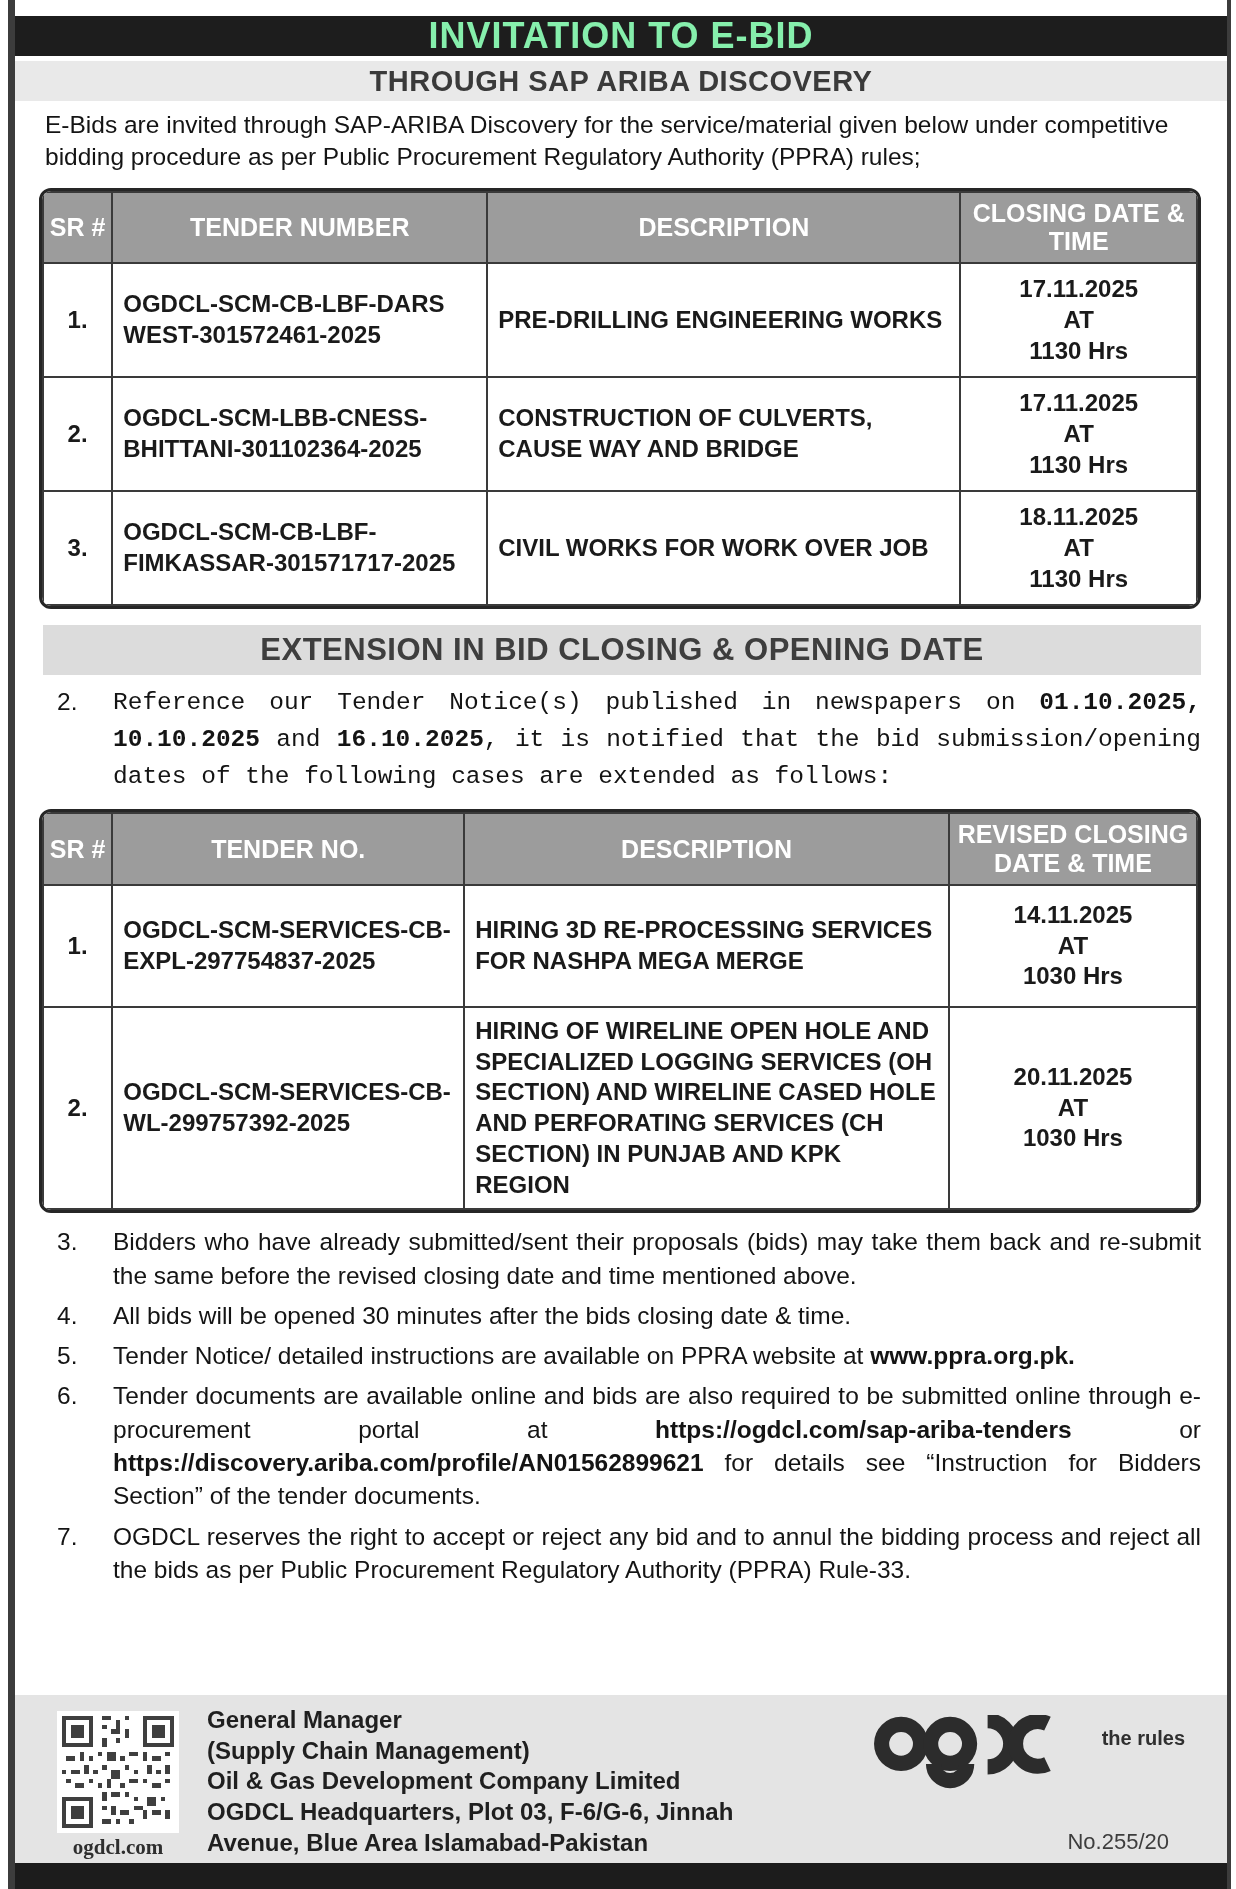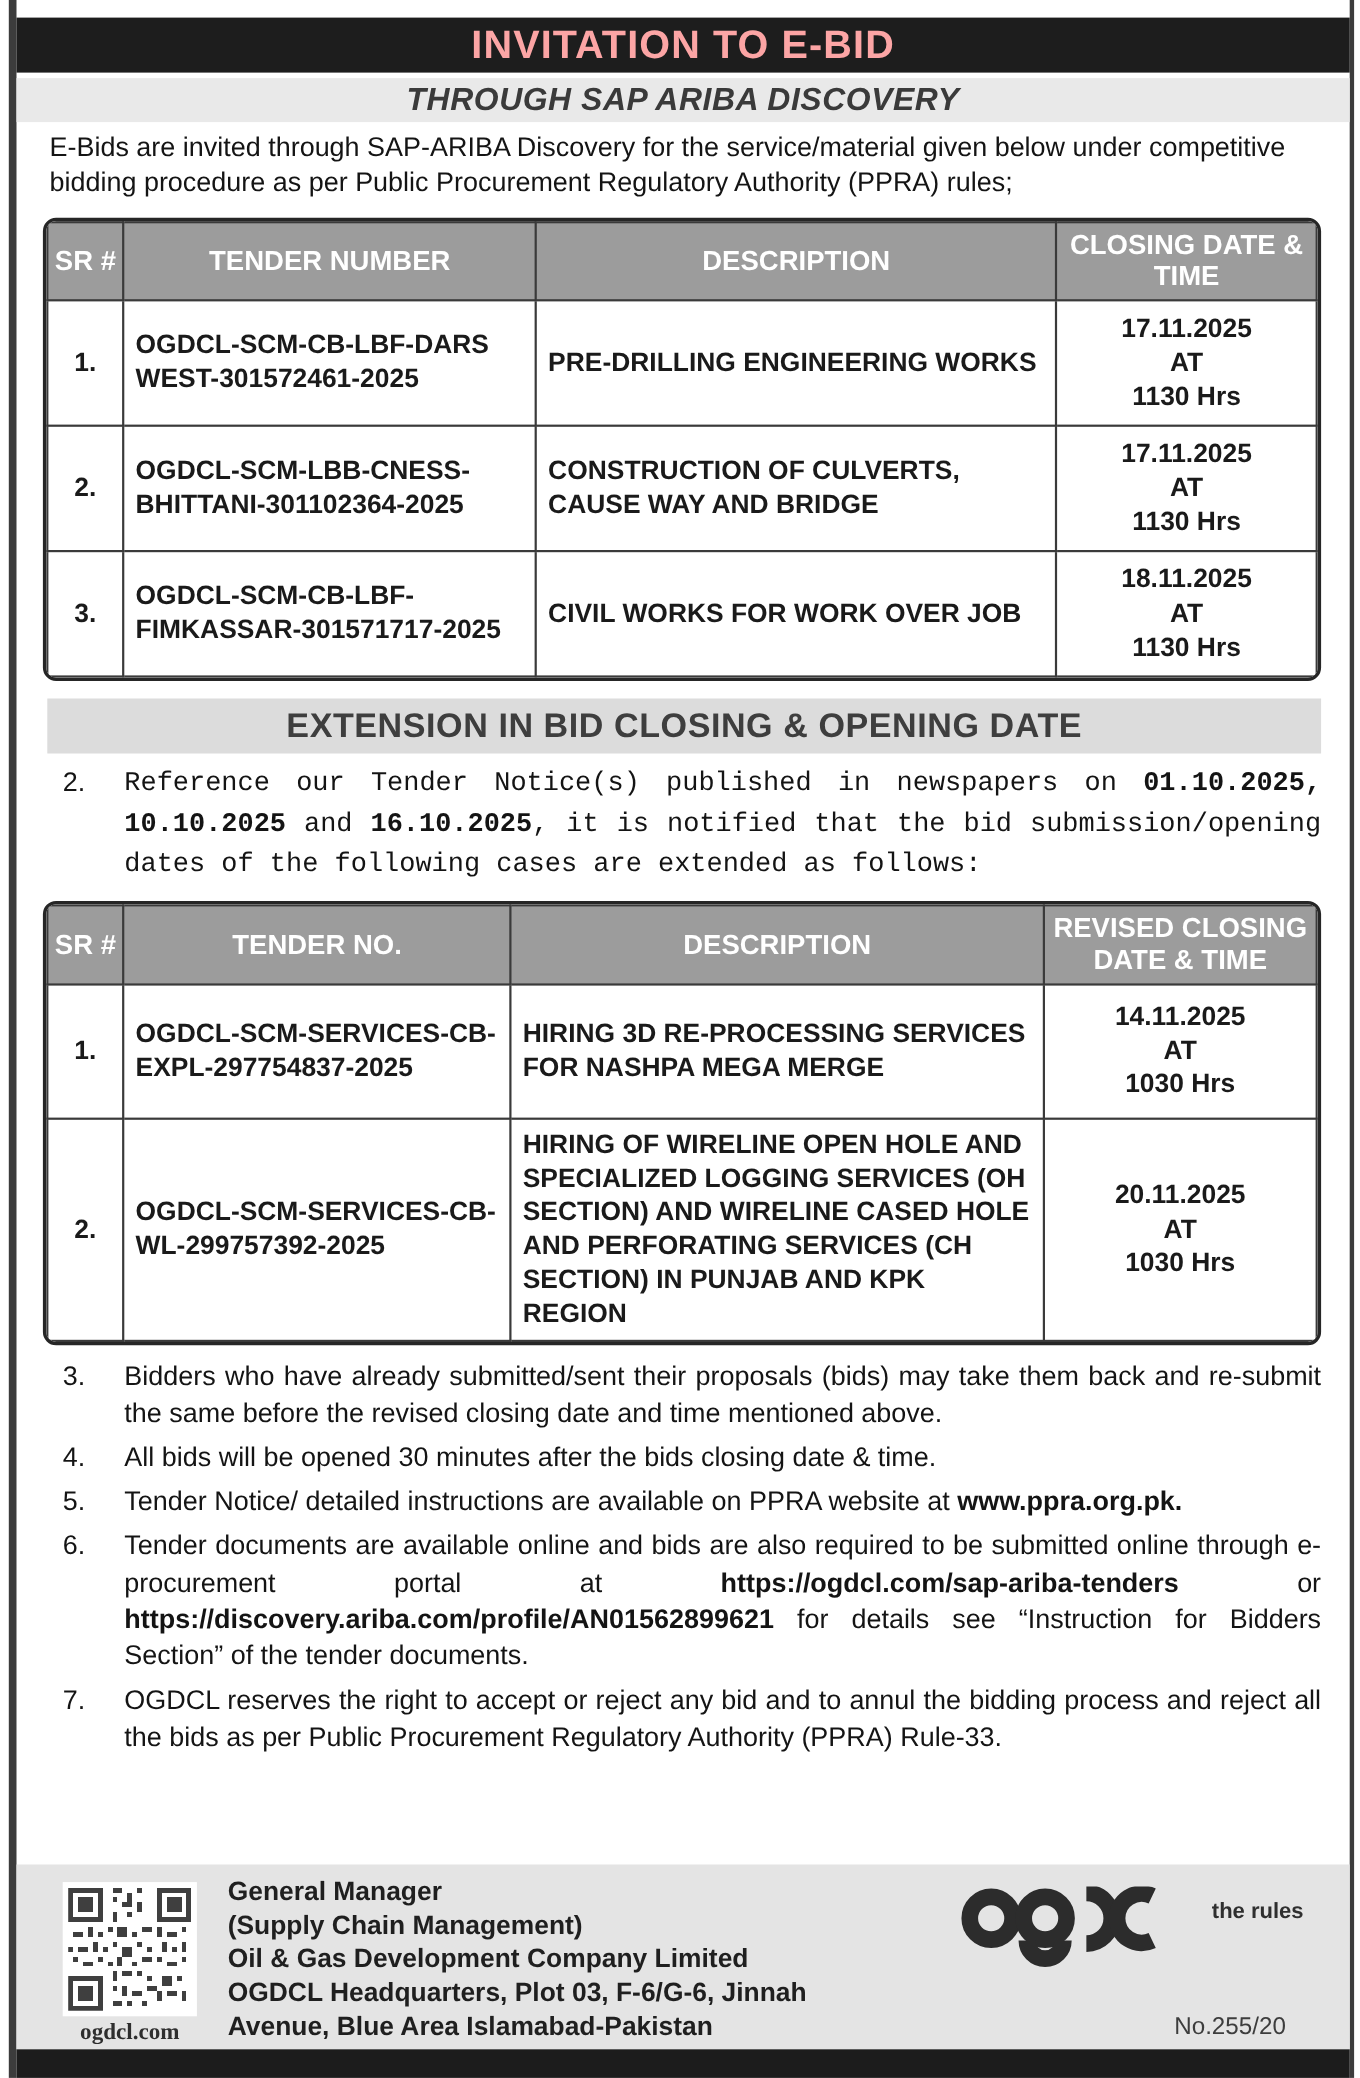--- a/index.html
+++ b/index.html
@@ -1,26 +1,26 @@
 <!DOCTYPE html>
 <html><head>
 <meta charset="utf-8">
 <style>
   html,body{margin:0;padding:0;background:#ffffff;}
   .page{width:1236px;height:1889px;background:#ffffff;position:relative;
         font-family:"Liberation Sans",sans-serif;overflow:hidden;}
   .frame{position:absolute;top:0;left:8px;right:5px;bottom:0;
          border-left:7px solid #3c3c3c;border-right:4px solid #3c3c3c;
          box-sizing:border-box;padding-top:16px;background:#fff;}
-  .titlebar{height:50px;background:#1d1d1d;color:#fca5a5;display:flex;
+  .titlebar{height:40px;background:#1d1d1d;color:#86efac;display:flex;
             align-items:center;justify-content:center;font-size:36px;
             font-weight:bold;letter-spacing:1px;}
   .subtitlebar{height:40px;margin-top:5px;background:#e9e9e9;color:#3a3a3a;
             display:flex;align-items:center;justify-content:center;
-            font-size:29px;font-weight:bold;letter-spacing:.5px;font-style:italic;}
+            font-size:29px;font-weight:bold;letter-spacing:.5px;}
   .content{padding:0 26px 0 24px;}
   .intro{font-size:24.5px;line-height:1.32;color:#141414;margin:8px 0 14px 6px;}
   .tbl-wrap{border:3px solid #262626;border-radius:12px;overflow:hidden;background:#fff;}
   table{width:100%;border-collapse:collapse;}
   th{background:#9c9c9c;color:#ffffff;font-size:25px;font-weight:bold;
      border:2px solid #3a3a3a;padding:6px 4px;text-align:center;line-height:1.15;}
   td{border:2px solid #3a3a3a;font-size:24px;font-weight:bold;color:#1a1a1a;
      padding:8px 10px;vertical-align:middle;line-height:1.28;}
   td.c{text-align:center;}
   .t1 td{height:96px;}

